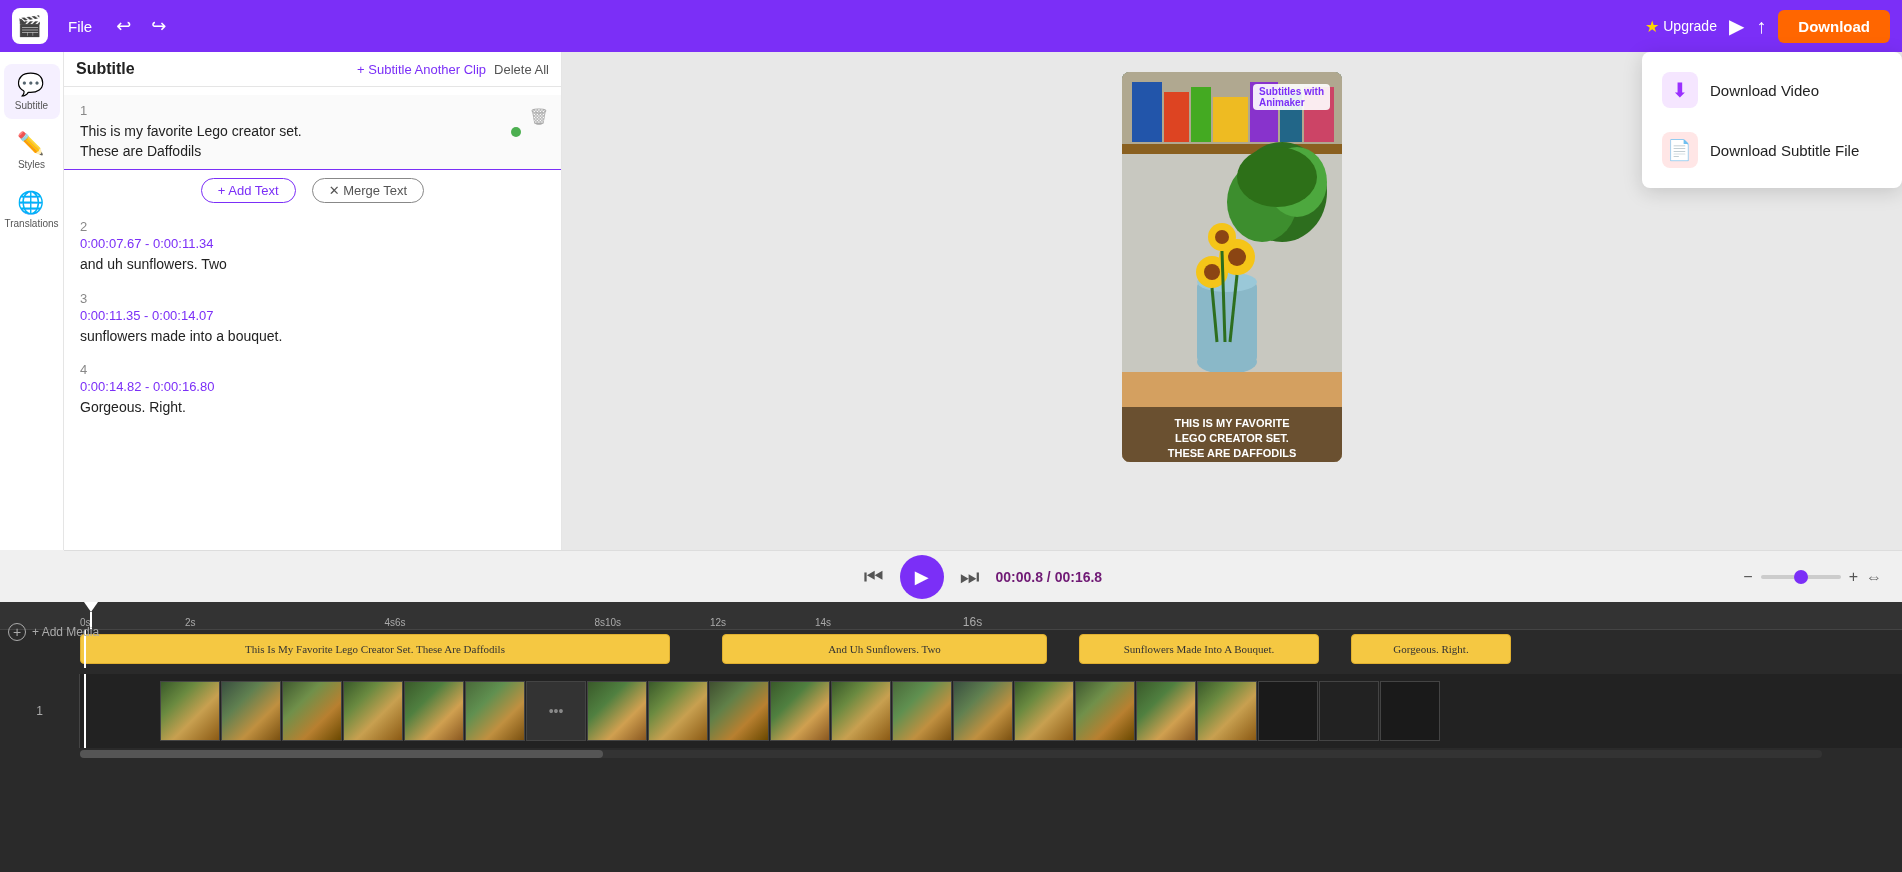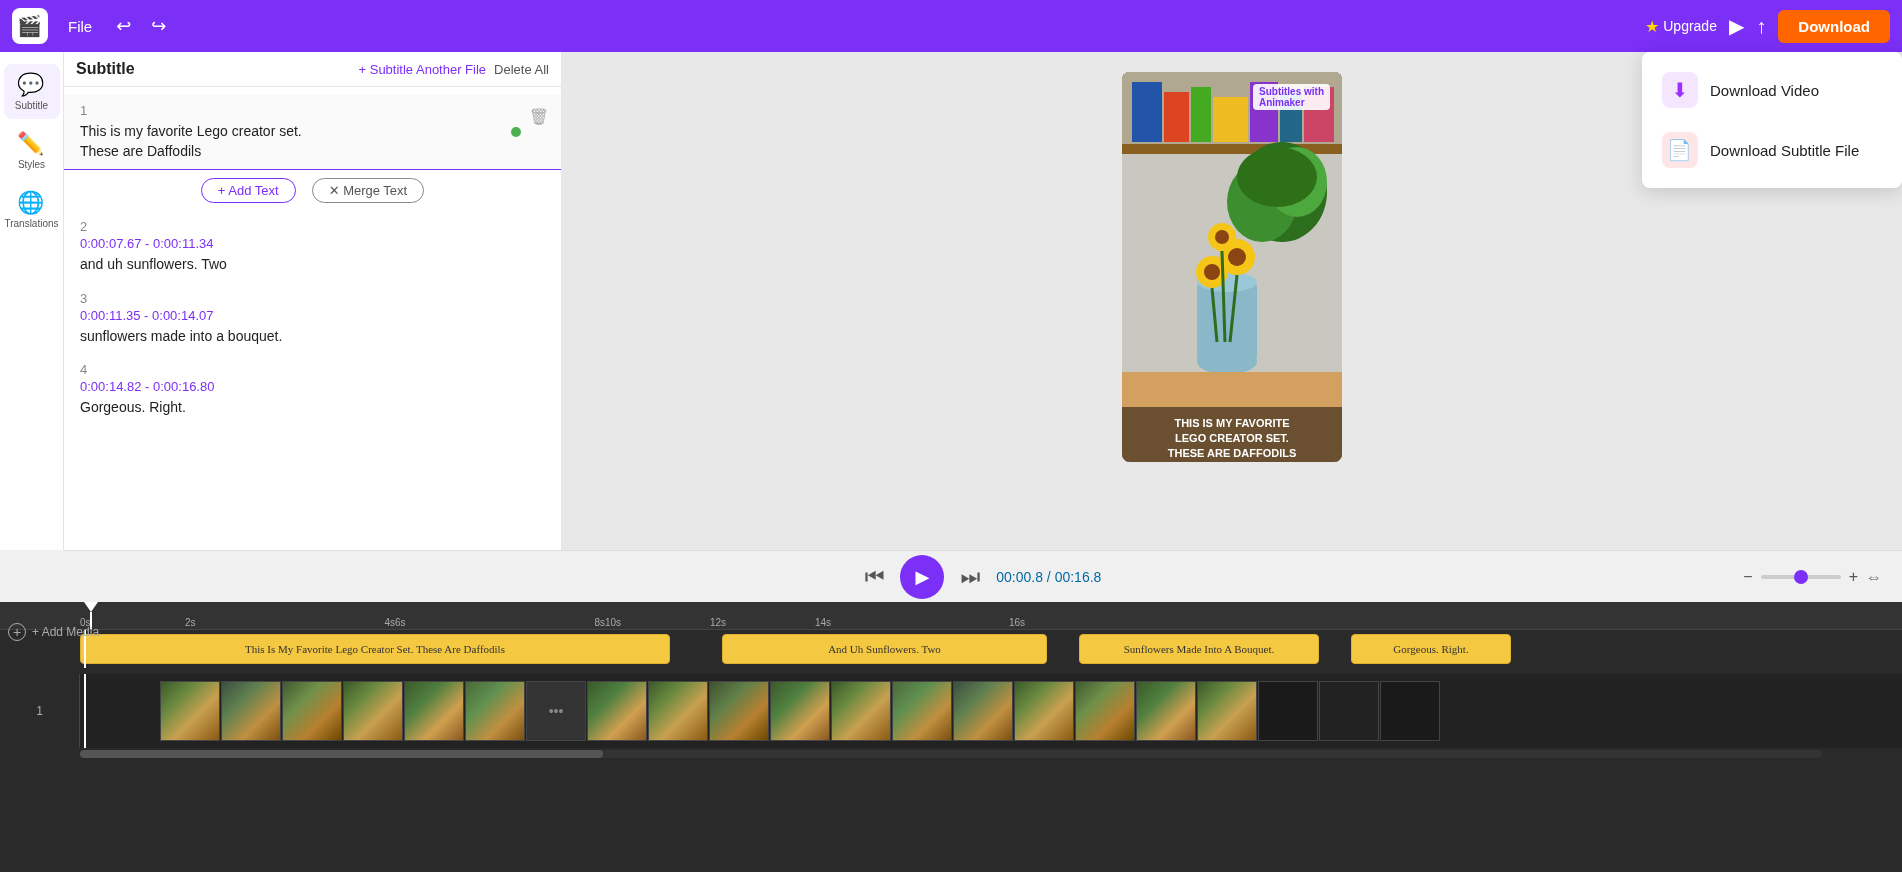--- a/index.html
+++ b/index.html
@@ -88,21 +88,21 @@
       position: absolute; right: 0; top: 0; background: #fff; border-radius: 8px; box-shadow: 0 4px 20px rgba(0,0,0,0.15);
       padding: 8px 0; width: 260px; z-index: 100;
     }
     .download-option { display: flex; align-items: center; gap: 12px; padding: 12px 20px; cursor: pointer; }
     .download-option-icon { width: 36px; height: 36px; border-radius: 8px; display: flex; align-items: center; justify-content: center; font-size: 20px; flex-shrink: 0; }
     .download-video-icon { background: #f5e6ff; color: #9b30ff; }
     .download-srt-icon { background: #ffe6e6; color: #e03030; }
     .download-option-label { font-size: 15px; color: #222; font-weight: 500; }
     #skip-back-btn, #skip-forward-btn { background: none; border: none; color: #555; font-size: 22px; cursor: pointer; }
     #play-pause-btn { width: 44px; height: 44px; border-radius: 50%; background: #7b2ff7; border: none; color: #fff; font-size: 18px; cursor: pointer; display: flex; align-items: center; justify-content: center; }
-    #time-display { font-size: 14px; color: #0369a1; }
+    #time-display { font-size: 14px; color: #701a75; font-weight: bold; }
     #zoom-controls { display: flex; align-items: center; gap: 8px; margin-left: auto; position: absolute; right: 20px; }
     #zoom-minus, #zoom-plus, #zoom-fit { background: none; border: none; color: #555; font-size: 16px; cursor: pointer; }
     #zoom-slider-track { width: 80px; height: 4px; background: #ccc; border-radius: 2px; position: relative; }
     #zoom-slider-thumb { width: 14px; height: 14px; background: #7b2ff7; border-radius: 50%; position: absolute; top: -5px; left: 50%; transform: translateX(-50%); cursor: pointer; }
 
     
     #timeline-area { position: absolute; bottom: 0; left: 0; right: 0; height: 270px; background: #2a2a2a; }
     #subtitle-track { height: 36px; display: flex; align-items: center; padding: 0 80px; gap: 0; overflow: hidden; position: relative; margin-bottom: 6px; font-family: Liberation Serif, serif; }
     .subtitle-clip {
       height: 30px; border-radius: 4px; display: flex; align-items: center; justify-content: center;
@@ -160,21 +160,21 @@
     </div>
     <div class="sidebar-icon-item">
       <span class="icon-shape">🌐</span>
       <span class="icon-label">Translations</span>
     </div>
   </div>
 
   <div id="subtitle-panel">
     <div id="subtitle-panel-header">
       <span id="panel-title">Subtitle</span>
-      <button id="add-clip-btn">+ Subtitle Another File</button>
+      <button id="add-clip-btn">+ Subtitle Another Clip</button>
       <button id="delete-all-btn">Delete All</button>
     </div>
     <div id="subtitle-list">
 
       <div class="subtitle-item active">
         <div class="subtitle-row-num">1</div>
         <div class="subtitle-text">This is my favorite Lego creator set.<br>These are Daffodils</div>
         <button class="subtitle-delete-btn">🗑</button>
         <div class="subtitle-dot"></div>
       </div>
@@ -302,21 +302,21 @@
   <div id="ruler-container" style="position:relative;height:28px;background:#333;border-bottom:1px solid #444;overflow:hidden;">
     <div style="position:absolute;left:80px;top:0;right:0;display:flex;align-items:center;height:28px;">
       <span class="ruler-tick" style="position:relative;color:#aaa;font-size:10px;width:105px;text-align:left">0s</span>
       <span class="ruler-tick" style="position:relative;color:#aaa;font-size:10px;width:105px;text-align:left">2s</span>
       <span class="ruler-tick" style="position:relative;color:#aaa;font-size:10px;width:105px;text-align:right">4s</span>
       <span class="ruler-tick" style="position:relative;color:#aaa;font-size:10px;width:105px;text-align:left">6s</span>
       <span class="ruler-tick" style="position:relative;color:#aaa;font-size:10px;width:105px;text-align:right">8s</span>
       <span class="ruler-tick" style="position:relative;color:#aaa;font-size:10px;width:105px;text-align:left">10s</span>
       <span class="ruler-tick" style="position:relative;color:#aaa;font-size:10px;width:105px;text-align:left">12s</span>
       <span class="ruler-tick" style="position:relative;color:#aaa;font-size:10px;width:105px;text-align:left">14s</span>
-      <span class="ruler-tick" style="position:relative;color:#aaa;font-size:10px;width:105px;text-align:right">16s</span>
+      <span class="ruler-tick" style="position:relative;color:#aaa;font-size:12px;width:105px;text-align:center">16s</span>
     </div>
 
     <div style="position:absolute;left:84px;top:0;width:14px;height:28px;z-index:10;">
       <div style="width:0;height:0;border-left:7px solid transparent;border-right:7px solid transparent;border-top:10px solid #fff;margin:0 auto;"></div>
       <div style="width:2px;height:18px;background:#fff;margin:0 auto;"></div>
     </div>
   </div>
 
   <div id="subtitle-track" style="height:38px;display:flex;align-items:center;padding:4px 0 4px 80px;overflow:hidden;position:relative;background:#2a2a2a;">
 

